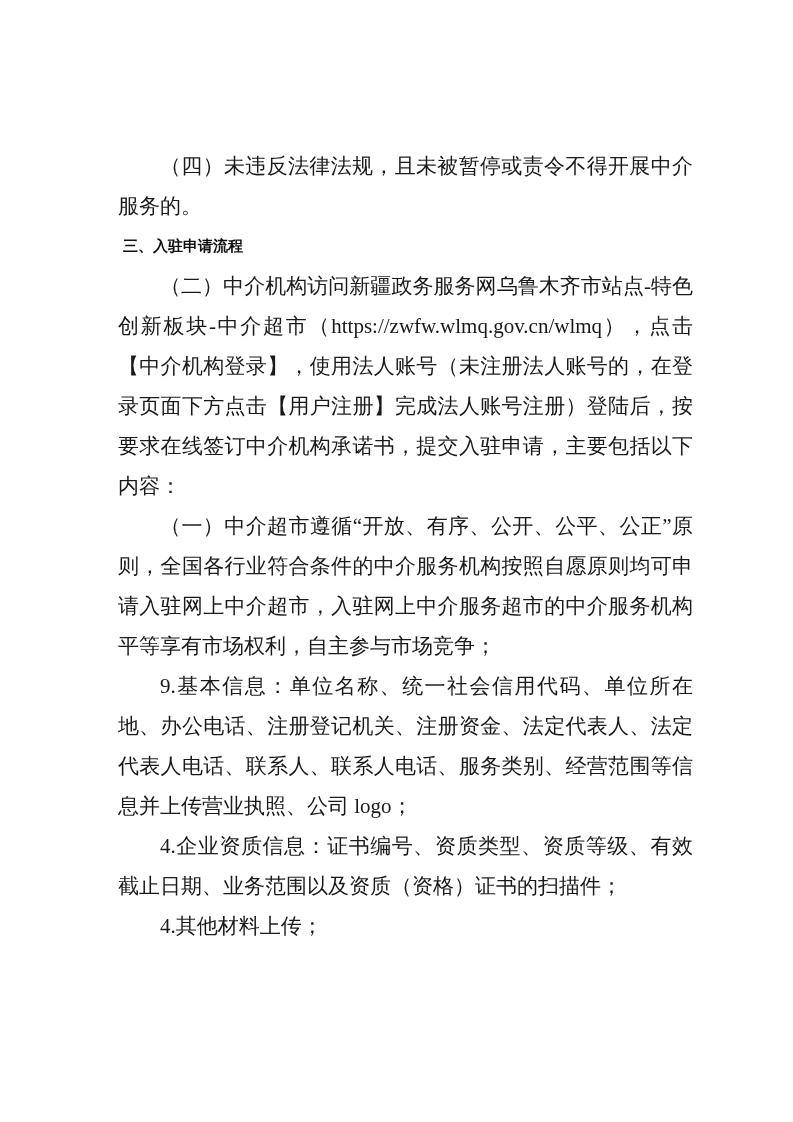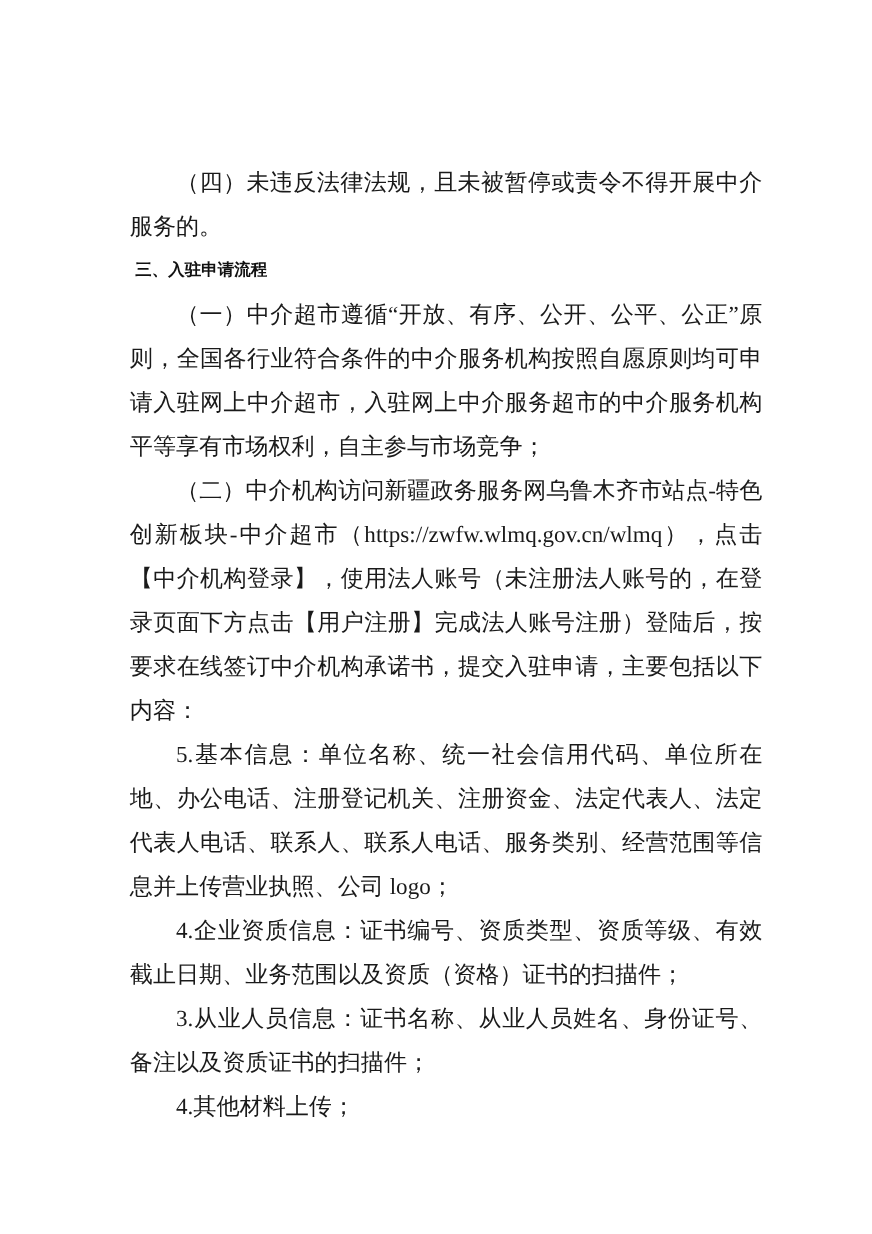--- a/index.html
+++ b/index.html
@@ -45,20 +45,19 @@
     color: #111111;
   }
 </style>
 </head>
 <body>
 
 <div class="doc-page">
   <div class="doc-body">
     <p class="para">（四）未违反法律法规，且未被暂停或责令不得开展中介服务的。</p>
     <h3 class="heading">三、入驻申请流程</h3>
+    <p class="para">（二）中介机构访问新疆政务服务网乌鲁木齐市站点-特色创新板块-中介超市（https://zwfw.wlmq.gov.cn/wlmq），点击【中介机构登录】，使用法人账号（未注册法人账号的，在登录页面下方点击【用户注册】完成法人账号注册）登陆后，按要求在线签订中介机构承诺书，提交入驻申请，主要包括以下内容：</p>
     <p class="para">（一）中介超市遵循“开放、有序、公开、公平、公正”原则，全国各行业符合条件的中介服务机构按照自愿原则均可申请入驻网上中介超市，入驻网上中介服务超市的中介服务机构平等享有市场权利，自主参与市场竞争；</p>
-    <p class="para">（二）中介机构访问新疆政务服务网乌鲁木齐市站点-特色创新板块-中介超市（https://zwfw.wlmq.gov.cn/wlmq），点击【中介机构登录】，使用法人账号（未注册法人账号的，在登录页面下方点击【用户注册】完成法人账号注册）登陆后，按要求在线签订中介机构承诺书，提交入驻申请，主要包括以下内容：</p>
-    <p class="para">5.基本信息：单位名称、统一社会信用代码、单位所在地、办公电话、注册登记机关、注册资金、法定代表人、法定代表人电话、联系人、联系人电话、服务类别、经营范围等信息并上传营业执照、公司 logo；</p>
+    <p class="para">9.基本信息：单位名称、统一社会信用代码、单位所在地、办公电话、注册登记机关、注册资金、法定代表人、法定代表人电话、联系人、联系人电话、服务类别、经营范围等信息并上传营业执照、公司 logo；</p>
     <p class="para">4.企业资质信息：证书编号、资质类型、资质等级、有效截止日期、业务范围以及资质（资格）证书的扫描件；</p>
-    <p class="para">3.从业人员信息：证书名称、从业人员姓名、身份证号、备注以及资质证书的扫描件；</p>
     <p class="para">4.其他材料上传；</p>
   </div>
 </div>
 
 </body></html>

